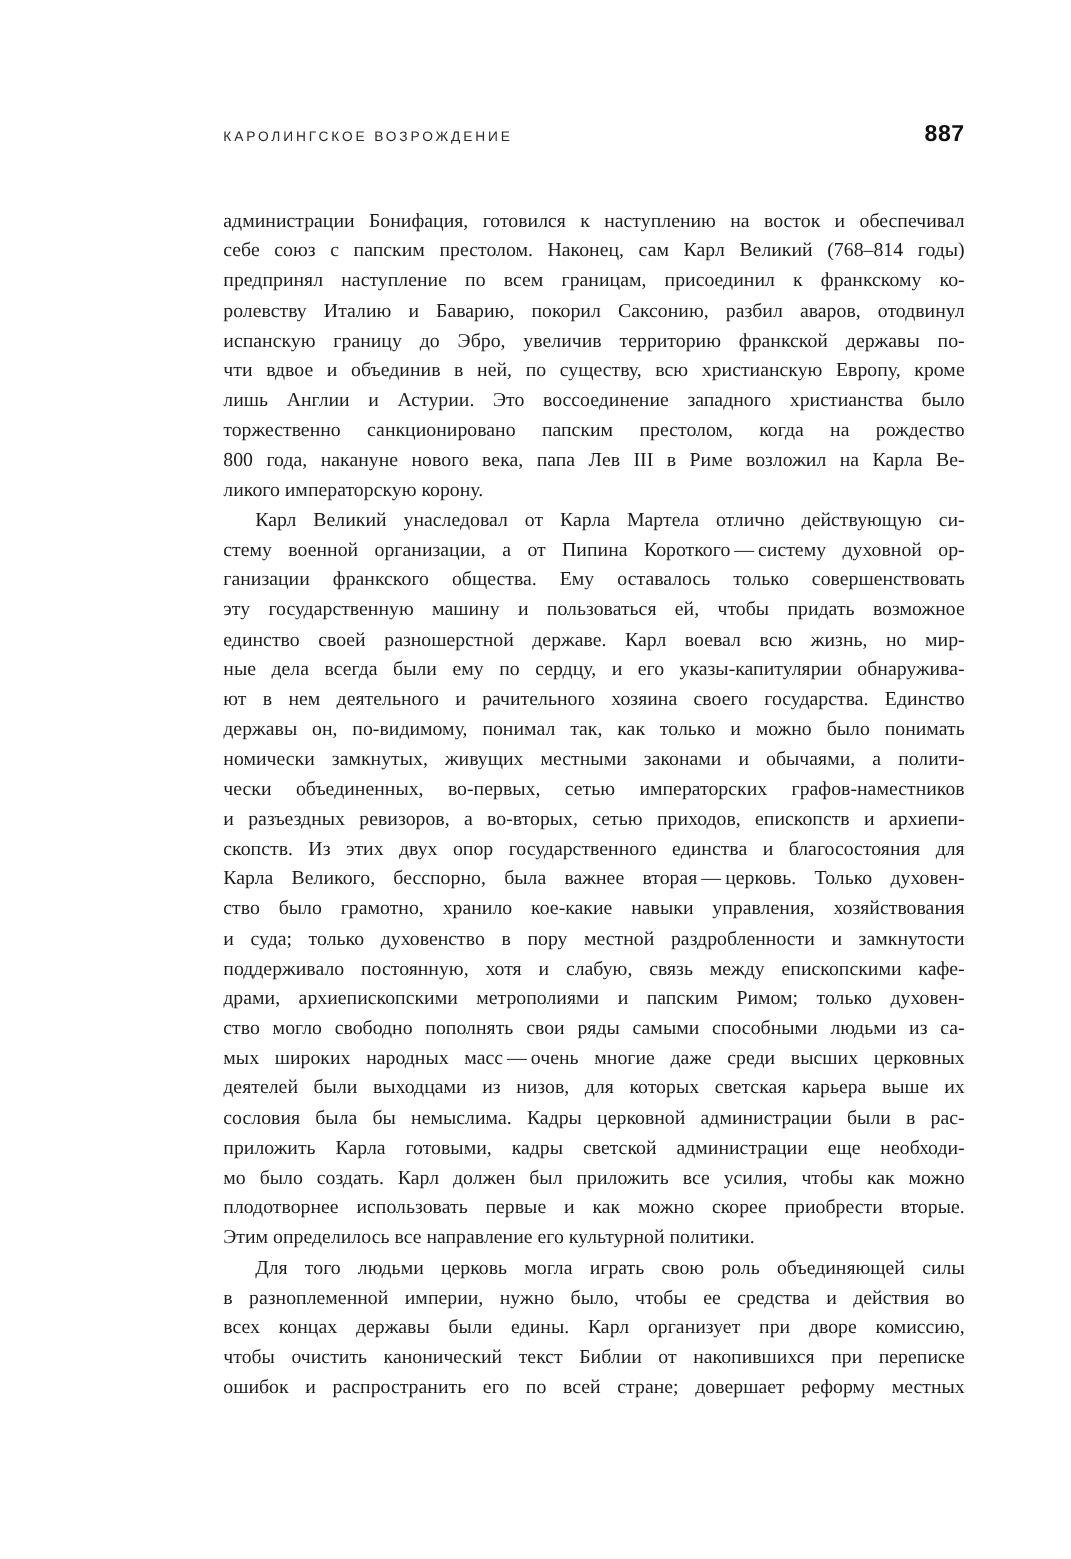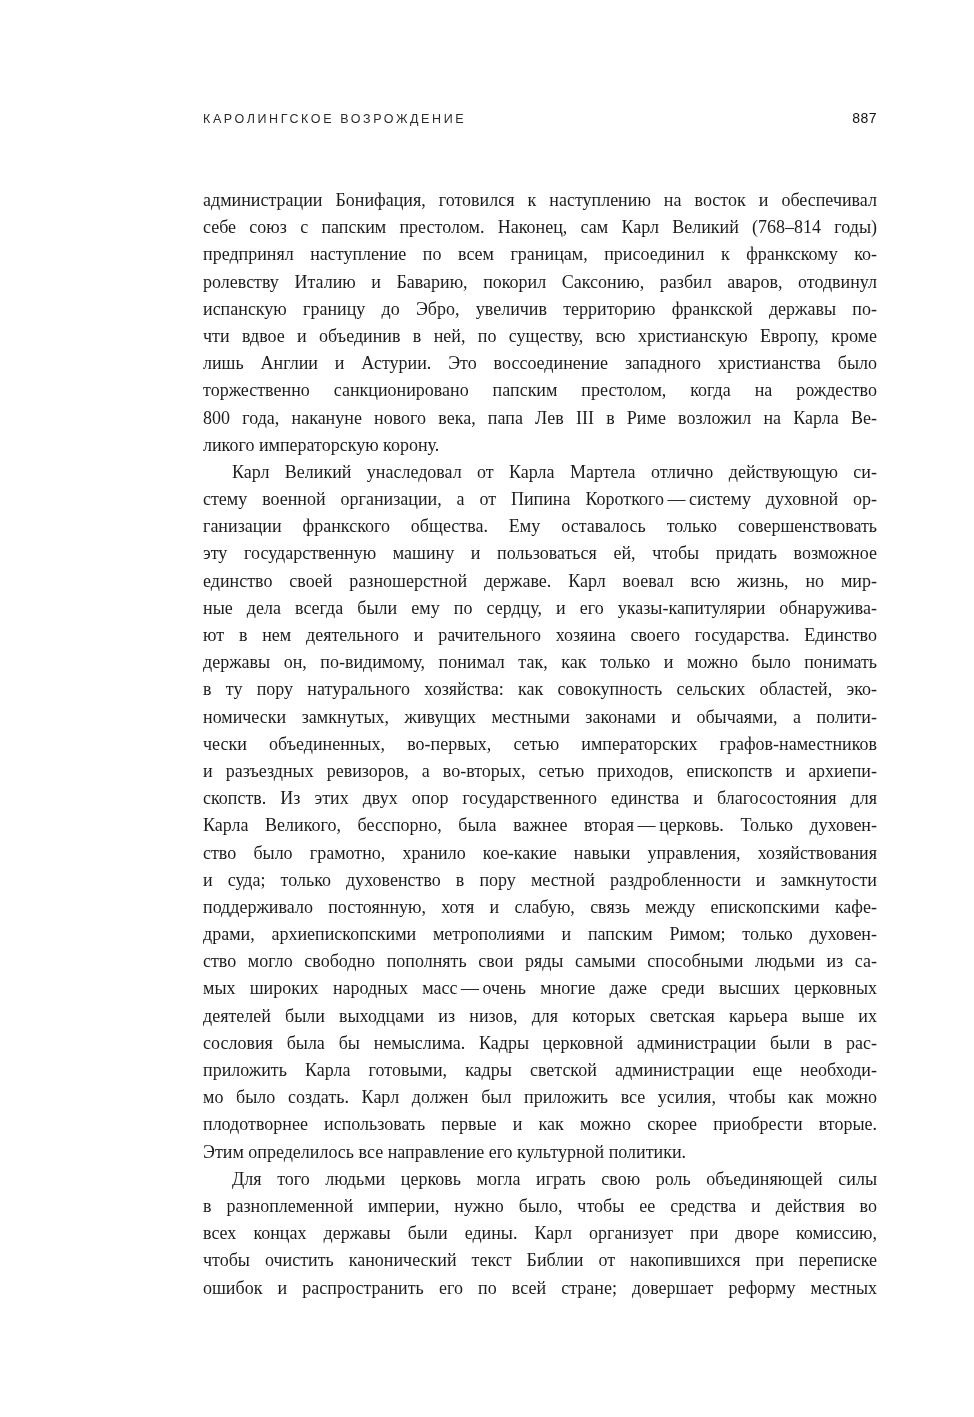--- a/index.html
+++ b/index.html
@@ -27,22 +27,22 @@
   .running-title {
     font-family: "Liberation Sans", "DejaVu Sans", sans-serif;
     font-size: 12.5px;
     font-weight: 500;
     letter-spacing: 2.6px;
     color: #2a2a2a;
     text-transform: uppercase;
   }
   .page-number {
     font-family: "Liberation Sans", "DejaVu Sans", sans-serif;
-    font-size: 14px;
-    font-weight: 400;
+    font-size: 21px;
+    font-weight: 700;
     color: #111111;
     letter-spacing: 0.5px;
   }
   .body-text {
     position: absolute;
     left: 203px;
     top: 187px;
     width: 674px;
     font-size: 18px;
     line-height: 27.2px;
@@ -89,21 +89,20 @@
       </div>
       <div class="paragraph">
         <div class="line indent">Карл Великий унаследовал от Карла Мартела отлично действующую си-</div>
         <div class="line">стему военной организации, а от Пипина Короткого — систему духовной ор-</div>
         <div class="line">ганизации франкского общества. Ему оставалось только совершенствовать</div>
         <div class="line">эту государственную машину и пользоваться ей, чтобы придать возможное</div>
         <div class="line">единство своей разношерстной державе. Карл воевал всю жизнь, но мир-</div>
         <div class="line">ные дела всегда были ему по сердцу, и его указы-капитулярии обнаружива-</div>
         <div class="line">ют в нем деятельного и рачительного хозяина своего государства. Единство</div>
         <div class="line">державы он, по-видимому, понимал так, как только и можно было понимать</div>
-        <div class="line">в ту пору натурального хозяйства: как совокупность сельских областей, эко-</div>
         <div class="line">номически замкнутых, живущих местными законами и обычаями, а полити-</div>
         <div class="line">чески объединенных, во-первых, сетью императорских графов-наместников</div>
         <div class="line">и разъездных ревизоров, а во-вторых, сетью приходов, епископств и архиепи-</div>
         <div class="line">скопств. Из этих двух опор государственного единства и благосостояния для</div>
         <div class="line">Карла Великого, бесспорно, была важнее вторая — церковь. Только духовен-</div>
         <div class="line">ство было грамотно, хранило кое-какие навыки управления, хозяйствования</div>
         <div class="line">и суда; только духовенство в пору местной раздробленности и замкнутости</div>
         <div class="line">поддерживало постоянную, хотя и слабую, связь между епископскими кафе-</div>
         <div class="line">драми, архиепископскими метрополиями и папским Римом; только духовен-</div>
         <div class="line">ство могло свободно пополнять свои ряды самыми способными людьми из са-</div>

